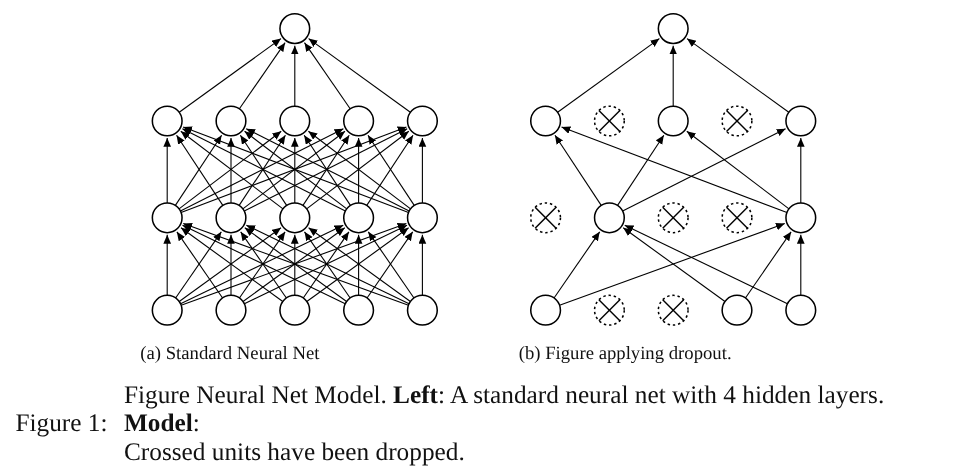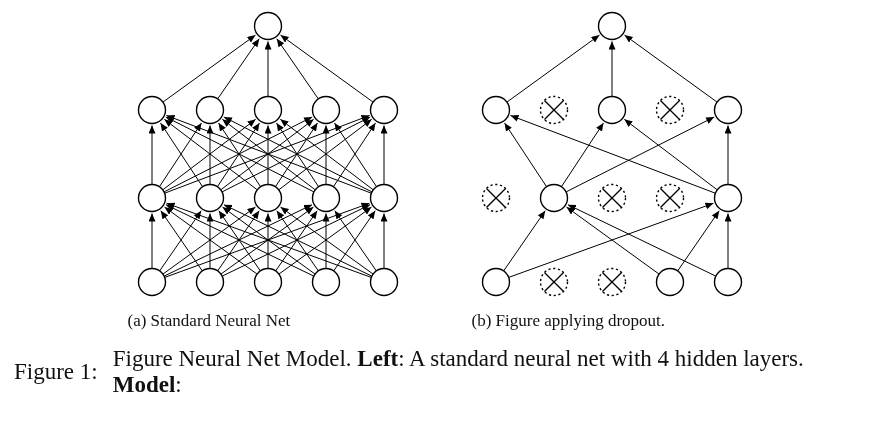--- a/index.html
+++ b/index.html
@@ -254,16 +254,17 @@
         </svg>
       <figcaption>(b) Figure applying dropout.</figcaption>
     </figure>
 
   </div>
 
   <div class="caption">
     <span class="caption-label">Figure 1:</span>
     <span class="caption-body" id="caption-body">
         <div class="caption-line"><span>Figure Neural Net Model.  </span><span class="b">Left</span><span>: A standard neural net with 4 hidden layers.  </span><span class="b">Model</span><span>:</span></div>
+        <div class="caption-line"><span>Crossed units have been dropped.</span></div>
       </span>
   </div>
 
 </div>
 
 </body></html>

